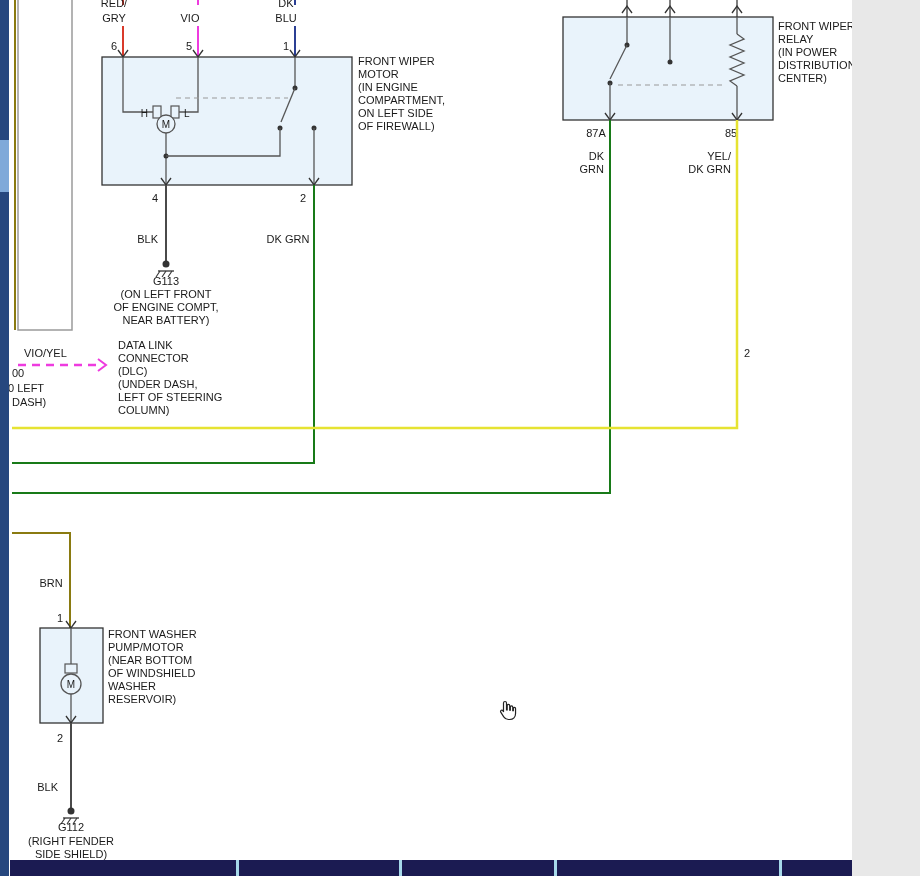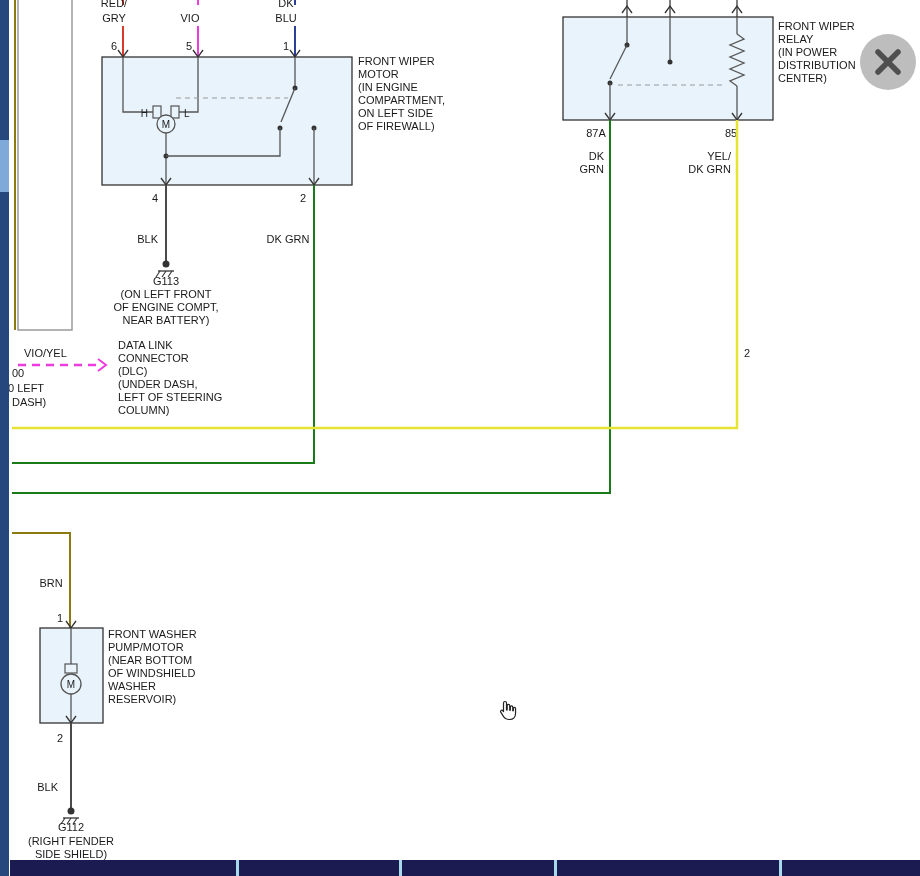--- a/index.html
+++ b/index.html
@@ -1,17 +1,17 @@
 <!DOCTYPE html>
 <html><head>
 <meta charset="utf-8">
 <style>
   html,body{margin:0;padding:0;background:#e8e8e8;}
   .screen{
-    position:relative;width:920px;height:876px;background:#ffffff;
+    position:relative;width:852px;height:876px;background:#ffffff;
     overflow:hidden;font-family:"Liberation Sans",sans-serif;
   }
   .scroll-track{position:absolute;left:0;top:0;width:9px;height:876px;background:#26477e;}
   .scroll-thumb{position:absolute;left:0;top:140px;width:9px;height:52px;background:#7fa9d9;}
   .diagram-svg{position:absolute;left:0;top:0;}
   svg text{font-size:11px;fill:#1a1a1a;font-family:"Liberation Sans",sans-serif;}
   svg text.sm{font-size:10px;}
   .close-btn{
     position:absolute;left:860px;top:34px;width:56px;height:56px;border-radius:50%;
     background:#bdbdbd;display:flex;align-items:center;justify-content:center;cursor:pointer;

